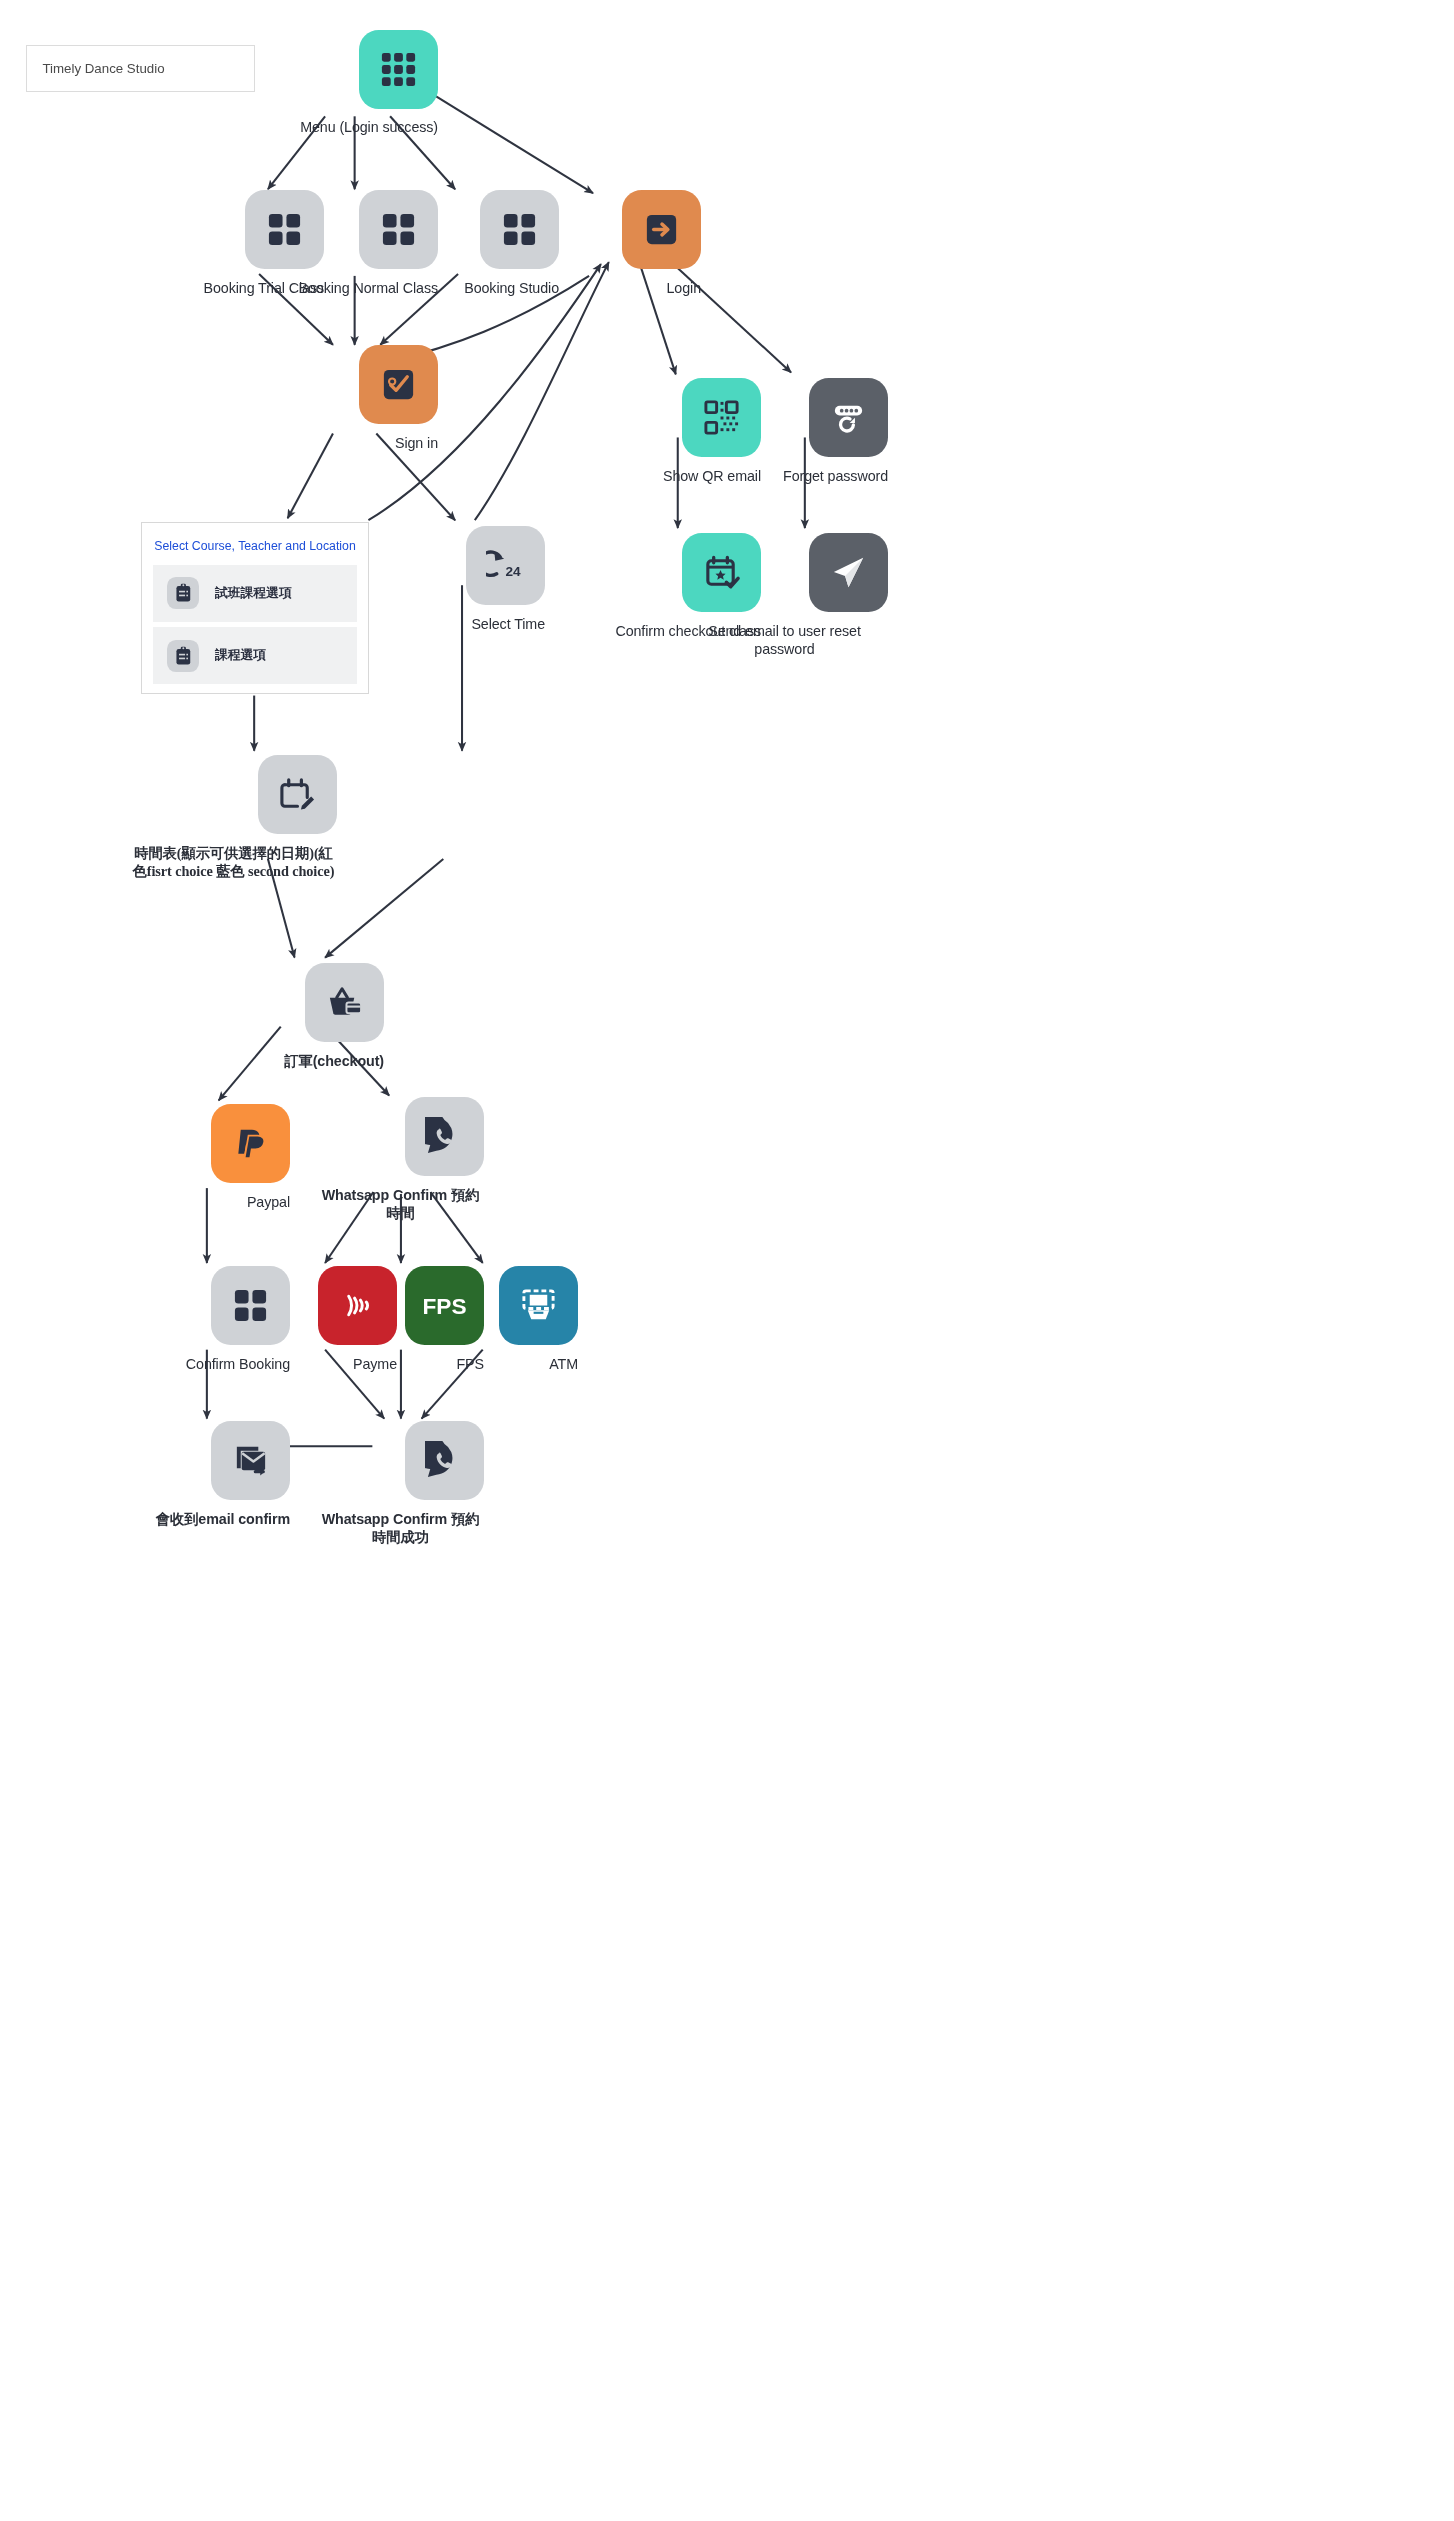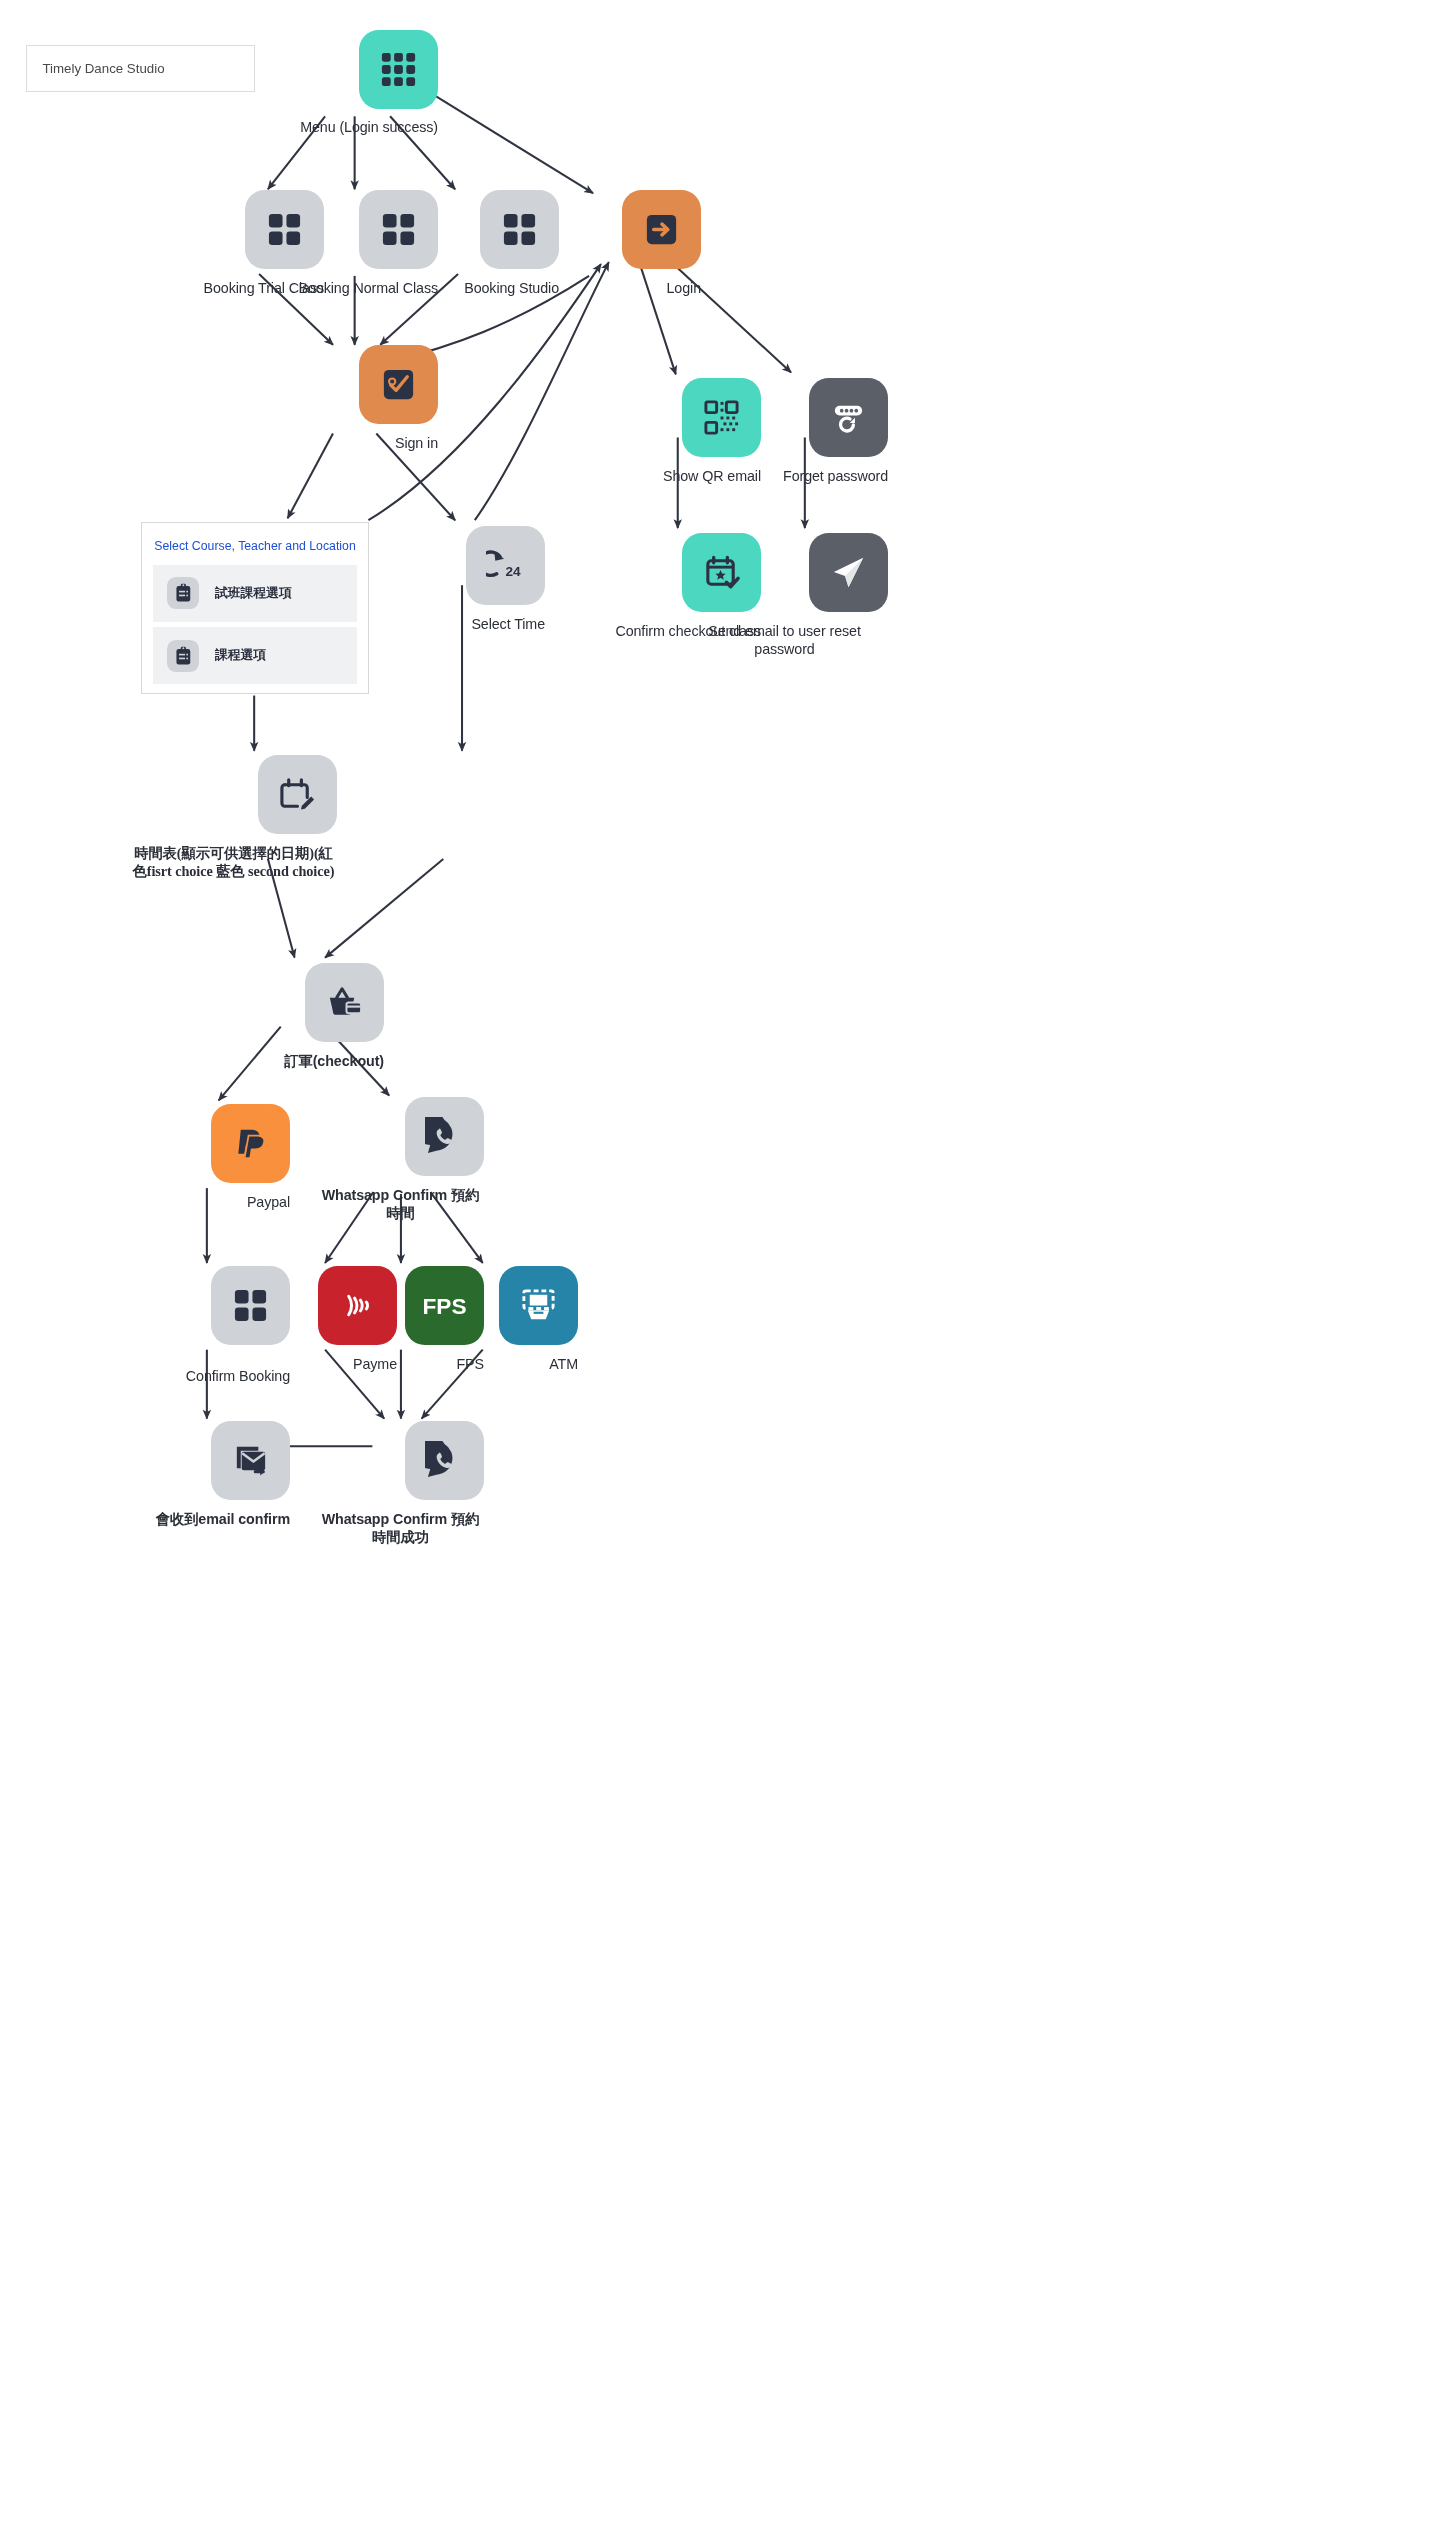--- a/index.html
+++ b/index.html
@@ -369,21 +369,21 @@
   <div class="node" style="left:401px;top:1097px;">
     <div class="tile" style="background:#CFD2D6;">
       <svg width="39" height="39" viewBox="0 0 40 40">
         <path d="M20,3 a17,17 0 1 0 -14.6,25.6 L3,37 l8.7,-2.5 A17,17 0 0 0 20,3 Z" fill="#2B3244"></path>
         <path d="M14.3,11.8 c0.6,-0.2 1.2,0 1.5,0.6 l1.5,3.1 c0.3,0.6 0.1,1.2 -0.3,1.6 l-0.9,0.9 c-0.3,0.3 -0.4,0.7 -0.2,1.1 0.9,1.8 2.4,3.3 4.2,4.2 0.4,0.2 0.8,0.1 1.1,-0.2 l0.9,-0.9 c0.4,-0.4 1,-0.6 1.6,-0.3 l3.1,1.5 c0.6,0.3 0.8,0.9 0.6,1.5 -0.7,2 -2.8,3.2 -4.9,2.8 -5.3,-1 -9.5,-5.2 -10.5,-10.5 -0.4,-2.1 0.8,-4.2 2.8,-4.9 z" fill="#CFD2D6"></path>
       </svg>
     </div>
     <div class="node-label cjk">Whatsapp Confirm 預約時間</div>
   </div>
 
-  <div class="node" style="left:207px;top:1266px;gap:12px;">
+  <div class="node" style="left:207px;top:1266px;">
     <div class="tile" style="background:#CFD2D6;">
       <svg width="37" height="37" viewBox="0 0 38 38">
           <g fill="#2B3244">
         <rect x="3" y="3" width="14" height="14" rx="3.4"></rect>
             <rect x="21" y="3" width="14" height="14" rx="3.4"></rect>
         <rect x="3" y="21" width="14" height="14" rx="3.4"></rect>
             <rect x="21" y="21" width="14" height="14" rx="3.4"></rect>
       </g>
         </svg>
     </div>

